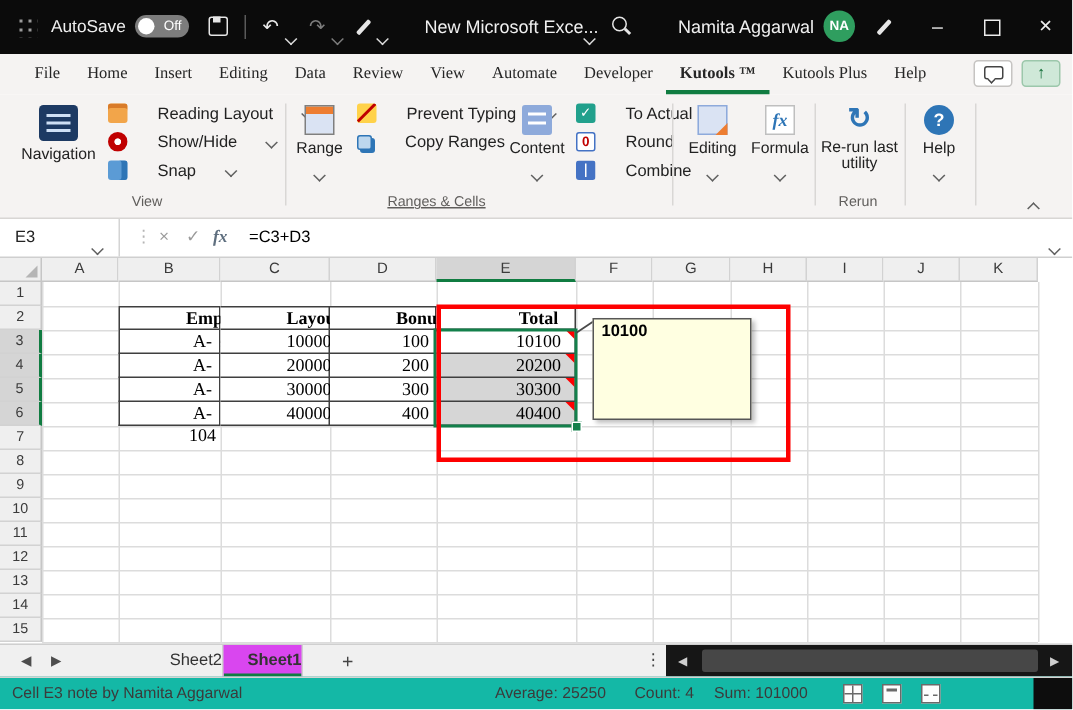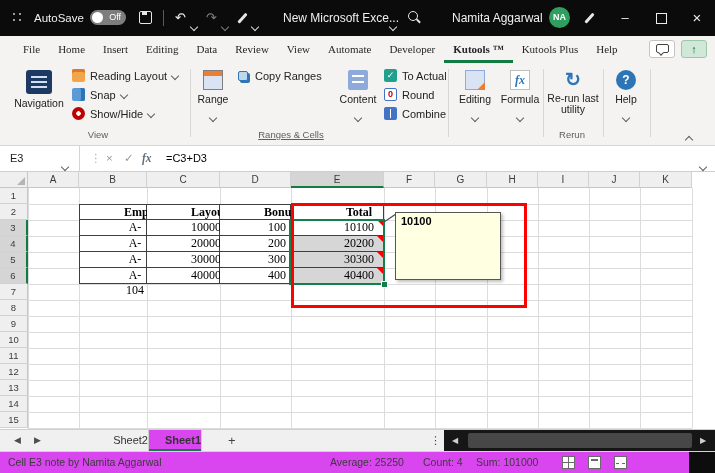--- a/index.html
+++ b/index.html
@@ -57,21 +57,21 @@
   .icon-content{width:20px;height:20px;margin:5px auto 3px;background:#8eaadb;border-radius:2px;
       background-image:linear-gradient(#fff,#fff),linear-gradient(#fff,#fff);
       background-size:12px 2px,12px 2px;background-position:4px 5px,4px 11px;background-repeat:no-repeat;}
   .icon-editing{width:20px;height:20px;margin:5px auto 3px;background:#dae3f3;border:1px solid #8eaadb;box-sizing:border-box;position:relative;}
   .icon-editing::after{content:"";position:absolute;right:-1px;bottom:-1px;width:0;height:0;border-left:8px solid transparent;border-bottom:8px solid #ed7d31;}
   .icon-formula{width:20px;height:20px;margin:5px auto 3px;background:#fff;border:1px solid #bfbfbf;box-sizing:border-box;
       color:#2e75b6;font-family:"Liberation Serif",serif;font-style:italic;font-weight:bold;font-size:12px;line-height:18px;text-align:center;}
   .icon-rerun{width:22px;height:22px;margin:4px auto 2px;color:#2e75b6;font-size:19px;line-height:22px;text-align:center;font-weight:bold;}
   .icon-help{width:20px;height:20px;margin:5px auto 3px;background:#2e75b6;border-radius:50%;color:#fff;font-weight:bold;font-size:12px;line-height:20px;text-align:center;}
   .smallcol{position:absolute;top:3px;}
-  .smallbtn{display:flex;align-items:center;gap:5px;height:19px;}
+  .smallbtn{display:flex;align-items:center;gap:20px;height:19px;}
   .slabel{font-size:11px;color:#222;white-space:nowrap;}
   .sicon{display:inline-block;width:13px;height:13px;border-radius:2px;flex:none;box-sizing:border-box;}
   .i-reading{background:#f2a54a;box-shadow:inset 0 3px 0 #d97b29;}
   .i-snap{background:#5b9bd5;box-shadow:inset -4px 0 0 #2e75b6;}
   .i-showhide{background:#c00000;border-radius:50%;background-image:radial-gradient(circle at 50% 50%,#fff 2px,#c00000 2.5px);}
   .i-compare{background:#dae3f3;border:1px solid #4472c4;background-image:linear-gradient(#4472c4,#4472c4);background-size:5px 5px;background-position:1px 1px;background-repeat:no-repeat;}
   .i-prevent{background:#ffd24a;position:relative;overflow:hidden;}
   .i-prevent::after{content:"";position:absolute;left:-2px;top:5px;width:17px;height:2px;background:#c00000;transform:rotate(-45deg);}
   .i-copy{background:#bdd7ee;border:1px solid #2e75b6;width:10px;height:10px;box-shadow:2px 2px 0 #2e75b6;margin-right:2px;}
   .i-toactual{background:#21a08c;color:#fff;font-size:9px;line-height:13px;text-align:center;}
@@ -125,21 +125,21 @@
   .nav-arrow{position:absolute;top:0;line-height:21px;font-size:9px;color:#4d4d4d;}
   .sheettab{position:absolute;top:0;height:21px;line-height:21px;font-size:11px;color:#333;text-align:right;}
   .sheettab.active{background:#d946ef;font-weight:bold;box-shadow:inset 0 -2px 0 #107C41;border-left:1px solid #d0d0d0;border-right:1px solid #d0d0d0;box-sizing:border-box;}
   .add-sheet{position:absolute;top:0;line-height:21px;font-size:13px;color:#444;}
   .drag-dots{position:absolute;top:0;line-height:21px;font-size:11px;color:#444;}
   .hscroll{position:absolute;left:444px;top:0;width:271px;height:21px;background:#161616;}
   .hs-arrow{position:absolute;top:0;line-height:21px;font-size:8px;color:#cfcfcf;}
   .hs-thumb{position:absolute;left:24px;top:3px;width:224px;height:15px;background:#474747;border-radius:2px;}
 
   
-  .statusbar{position:absolute;top:451px;left:0;width:715px;height:22px;background:#d946ef;border-top:1px solid #d6d4d2;box-sizing:border-box;}
+  .statusbar{position:absolute;top:451px;left:0;width:715px;height:22px;background:#14b8a6;border-top:1px solid #d6d4d2;box-sizing:border-box;}
   .sb-text{position:absolute;line-height:21px;font-size:10.5px;color:#3b3b3b;white-space:nowrap;}
   .vicon{position:absolute;top:4px;width:13px;height:13px;border:1px solid #6a6a6a;box-sizing:border-box;background:#fdfdfd;background-repeat:no-repeat;}
   .vicon.v-grid{background-image:linear-gradient(#6a6a6a,#6a6a6a),linear-gradient(#6a6a6a,#6a6a6a);background-size:11px 1px,1px 11px;background-position:0 5px,5px 0;}
   .vicon.v-layout{background-image:linear-gradient(#6a6a6a,#6a6a6a);background-size:7px 2px;background-position:2px 2px;}
   .vicon.v-break{background-image:linear-gradient(#6a6a6a,#6a6a6a),linear-gradient(#6a6a6a,#6a6a6a);background-size:3px 1px,3px 1px;background-position:1px 6px,7px 6px;}
   .dark-corner{position:absolute;left:689px;top:0;width:26px;height:21px;background:#0d0d0d;}
 </style>
 </head>
 <body>
 
@@ -200,39 +200,44 @@
       <div class="icon-nav"></div>
       <div class="biglabel">Navigation</div>
     </div>
     <div class="smallcol" style="left:72px;">
       <div class="smallbtn">
         <span class="sicon i-reading"></span>
         <span class="slabel">Reading Layout</span>
         <span class="chev"></span>
       </div>
       <div class="smallbtn">
+        <span class="sicon i-showhide"></span>
+        <span class="slabel">Show/Hide</span>
+        <span class="chev"></span>
+      </div>
+      <div class="smallbtn">
         <span class="sicon i-snap"></span>
         <span class="slabel">Snap</span>
-        <span class="chev"></span>
-      </div>
-      <div class="smallbtn">
-        <span class="sicon i-showhide"></span>
-        <span class="slabel">Show/Hide</span>
         <span class="chev"></span>
       </div>
     </div>
     <div class="grouplabel" style="left:6px;width:184px;">View</div>
     <div class="vsep" style="left:190px;"></div>
 
     <div class="bigbtn" style="left:192px;width:42px;">
       <div class="icon-range"></div>
       <div class="biglabel">Range</div>
       <div class="bigchev"><span class="chev"></span></div>
     </div>
     <div class="smallcol" style="left:238px;">
+      <div class="smallbtn">
+        <span class="sicon i-prevent"></span>
+        <span class="slabel">Prevent Typing</span>
+        <span class="chev"></span>
+      </div>
       <div class="smallbtn">
         <span class="sicon i-copy"></span>
         <span class="slabel">Copy Ranges</span>
       </div>
     </div>
     <div class="bigbtn" style="left:334px;width:48px;">
       <div class="icon-content"></div>
       <div class="biglabel">Content</div>
       <div class="bigchev"><span class="chev"></span></div>
     </div>

